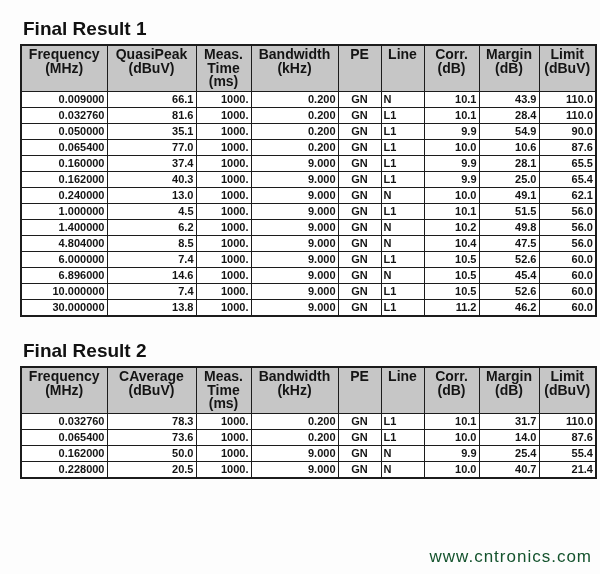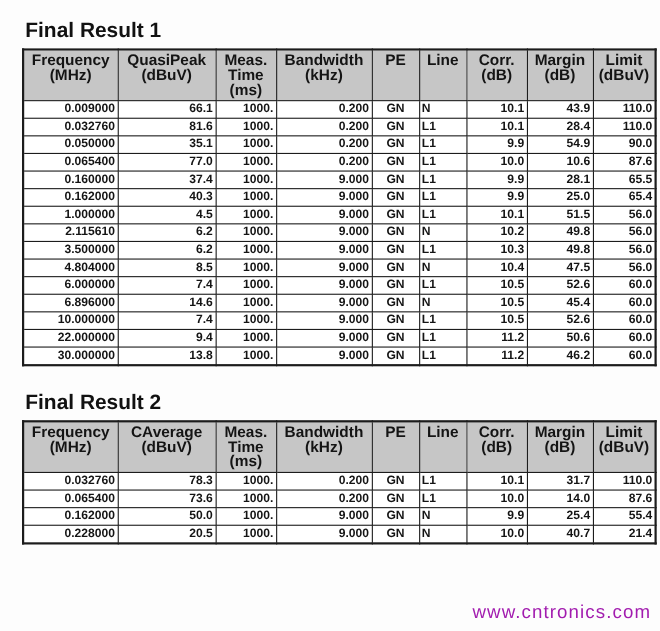--- a/index.html
+++ b/index.html
@@ -74,21 +74,21 @@
   col.col-5 { width: 43px; }
   col.col-6 { width: 55px; }
   col.col-7 { width: 60px; }
   col.col-8 { width: 57px; }
   .watermark {
     position: absolute;
     right: 8px;
     bottom: 7px;
     font-size: 17px;
     font-weight: normal;
-    color: #a21caf;
+    color: #14532d;
     letter-spacing: 1px;
   }
 </style>
 </head>
 <body>
 
 <div class="page">
   <div id="sections">
   <section class="result-section">
     <h2 class="section-title">Final Result 1</h2>
@@ -186,53 +186,53 @@
               <td class="num">40.3</td>
               <td class="num">1000.</td>
               <td class="num">9.000</td>
               <td class="pe">GN</td>
               <td class="line">L1</td>
               <td class="num">9.9</td>
               <td class="num">25.0</td>
               <td class="num">65.4</td>
             </tr>
             <tr>
+              <td class="num">0.240000</td>
+              <td class="num">13.0</td>
+              <td class="num">1000.</td>
+              <td class="num">9.000</td>
+              <td class="pe">GN</td>
+              <td class="line">N</td>
+              <td class="num">10.0</td>
+              <td class="num">49.1</td>
+              <td class="num">62.1</td>
+            </tr>
+            <tr>
               <td class="num">1.000000</td>
               <td class="num">4.5</td>
               <td class="num">1000.</td>
               <td class="num">9.000</td>
               <td class="pe">GN</td>
               <td class="line">L1</td>
               <td class="num">10.1</td>
               <td class="num">51.5</td>
               <td class="num">56.0</td>
             </tr>
             <tr>
-              <td class="num">2.115610</td>
+              <td class="num">1.400000</td>
               <td class="num">6.2</td>
               <td class="num">1000.</td>
               <td class="num">9.000</td>
               <td class="pe">GN</td>
               <td class="line">N</td>
               <td class="num">10.2</td>
               <td class="num">49.8</td>
               <td class="num">56.0</td>
             </tr>
             <tr>
-              <td class="num">3.500000</td>
-              <td class="num">6.2</td>
-              <td class="num">1000.</td>
-              <td class="num">9.000</td>
-              <td class="pe">GN</td>
-              <td class="line">L1</td>
-              <td class="num">10.3</td>
-              <td class="num">49.8</td>
-              <td class="num">56.0</td>
-            </tr>
-            <tr>
               <td class="num">4.804000</td>
               <td class="num">8.5</td>
               <td class="num">1000.</td>
               <td class="num">9.000</td>
               <td class="pe">GN</td>
               <td class="line">N</td>
               <td class="num">10.4</td>
               <td class="num">47.5</td>
               <td class="num">56.0</td>
             </tr>
@@ -260,31 +260,20 @@
             </tr>
             <tr>
               <td class="num">10.000000</td>
               <td class="num">7.4</td>
               <td class="num">1000.</td>
               <td class="num">9.000</td>
               <td class="pe">GN</td>
               <td class="line">L1</td>
               <td class="num">10.5</td>
               <td class="num">52.6</td>
-              <td class="num">60.0</td>
-            </tr>
-            <tr>
-              <td class="num">22.000000</td>
-              <td class="num">9.4</td>
-              <td class="num">1000.</td>
-              <td class="num">9.000</td>
-              <td class="pe">GN</td>
-              <td class="line">L1</td>
-              <td class="num">11.2</td>
-              <td class="num">50.6</td>
               <td class="num">60.0</td>
             </tr>
             <tr>
               <td class="num">30.000000</td>
               <td class="num">13.8</td>
               <td class="num">1000.</td>
               <td class="num">9.000</td>
               <td class="pe">GN</td>
               <td class="line">L1</td>
               <td class="num">11.2</td>

